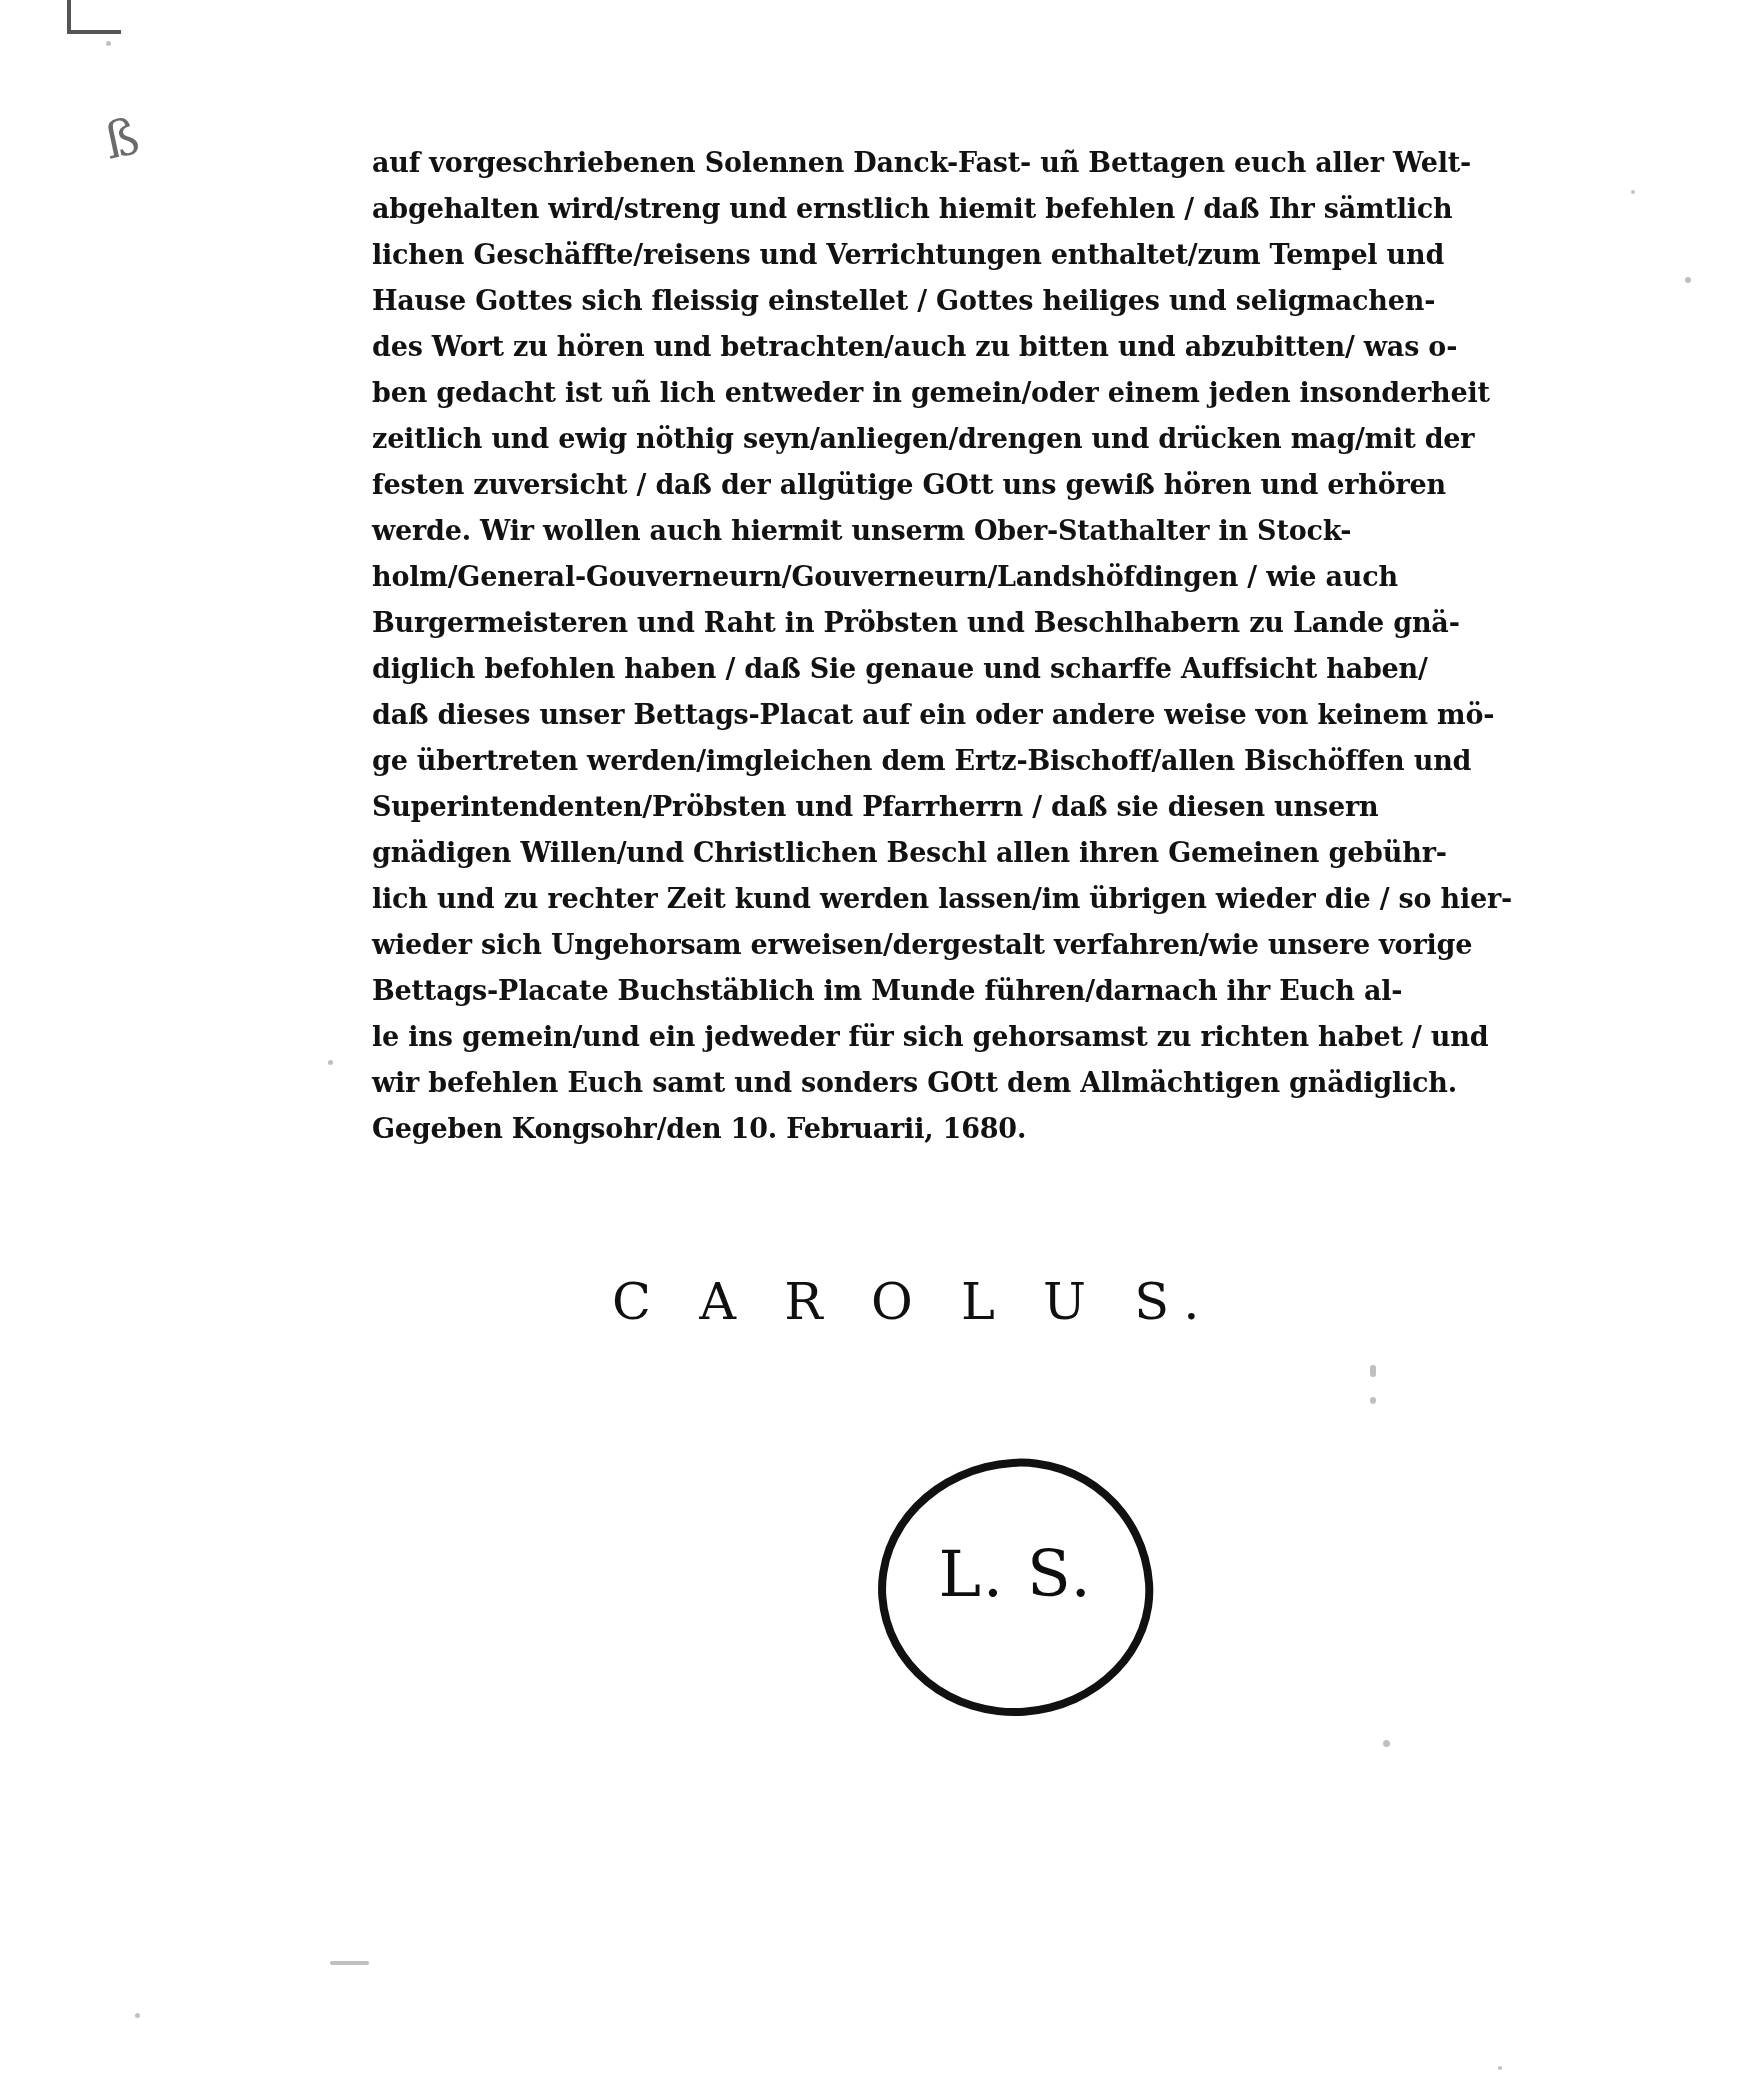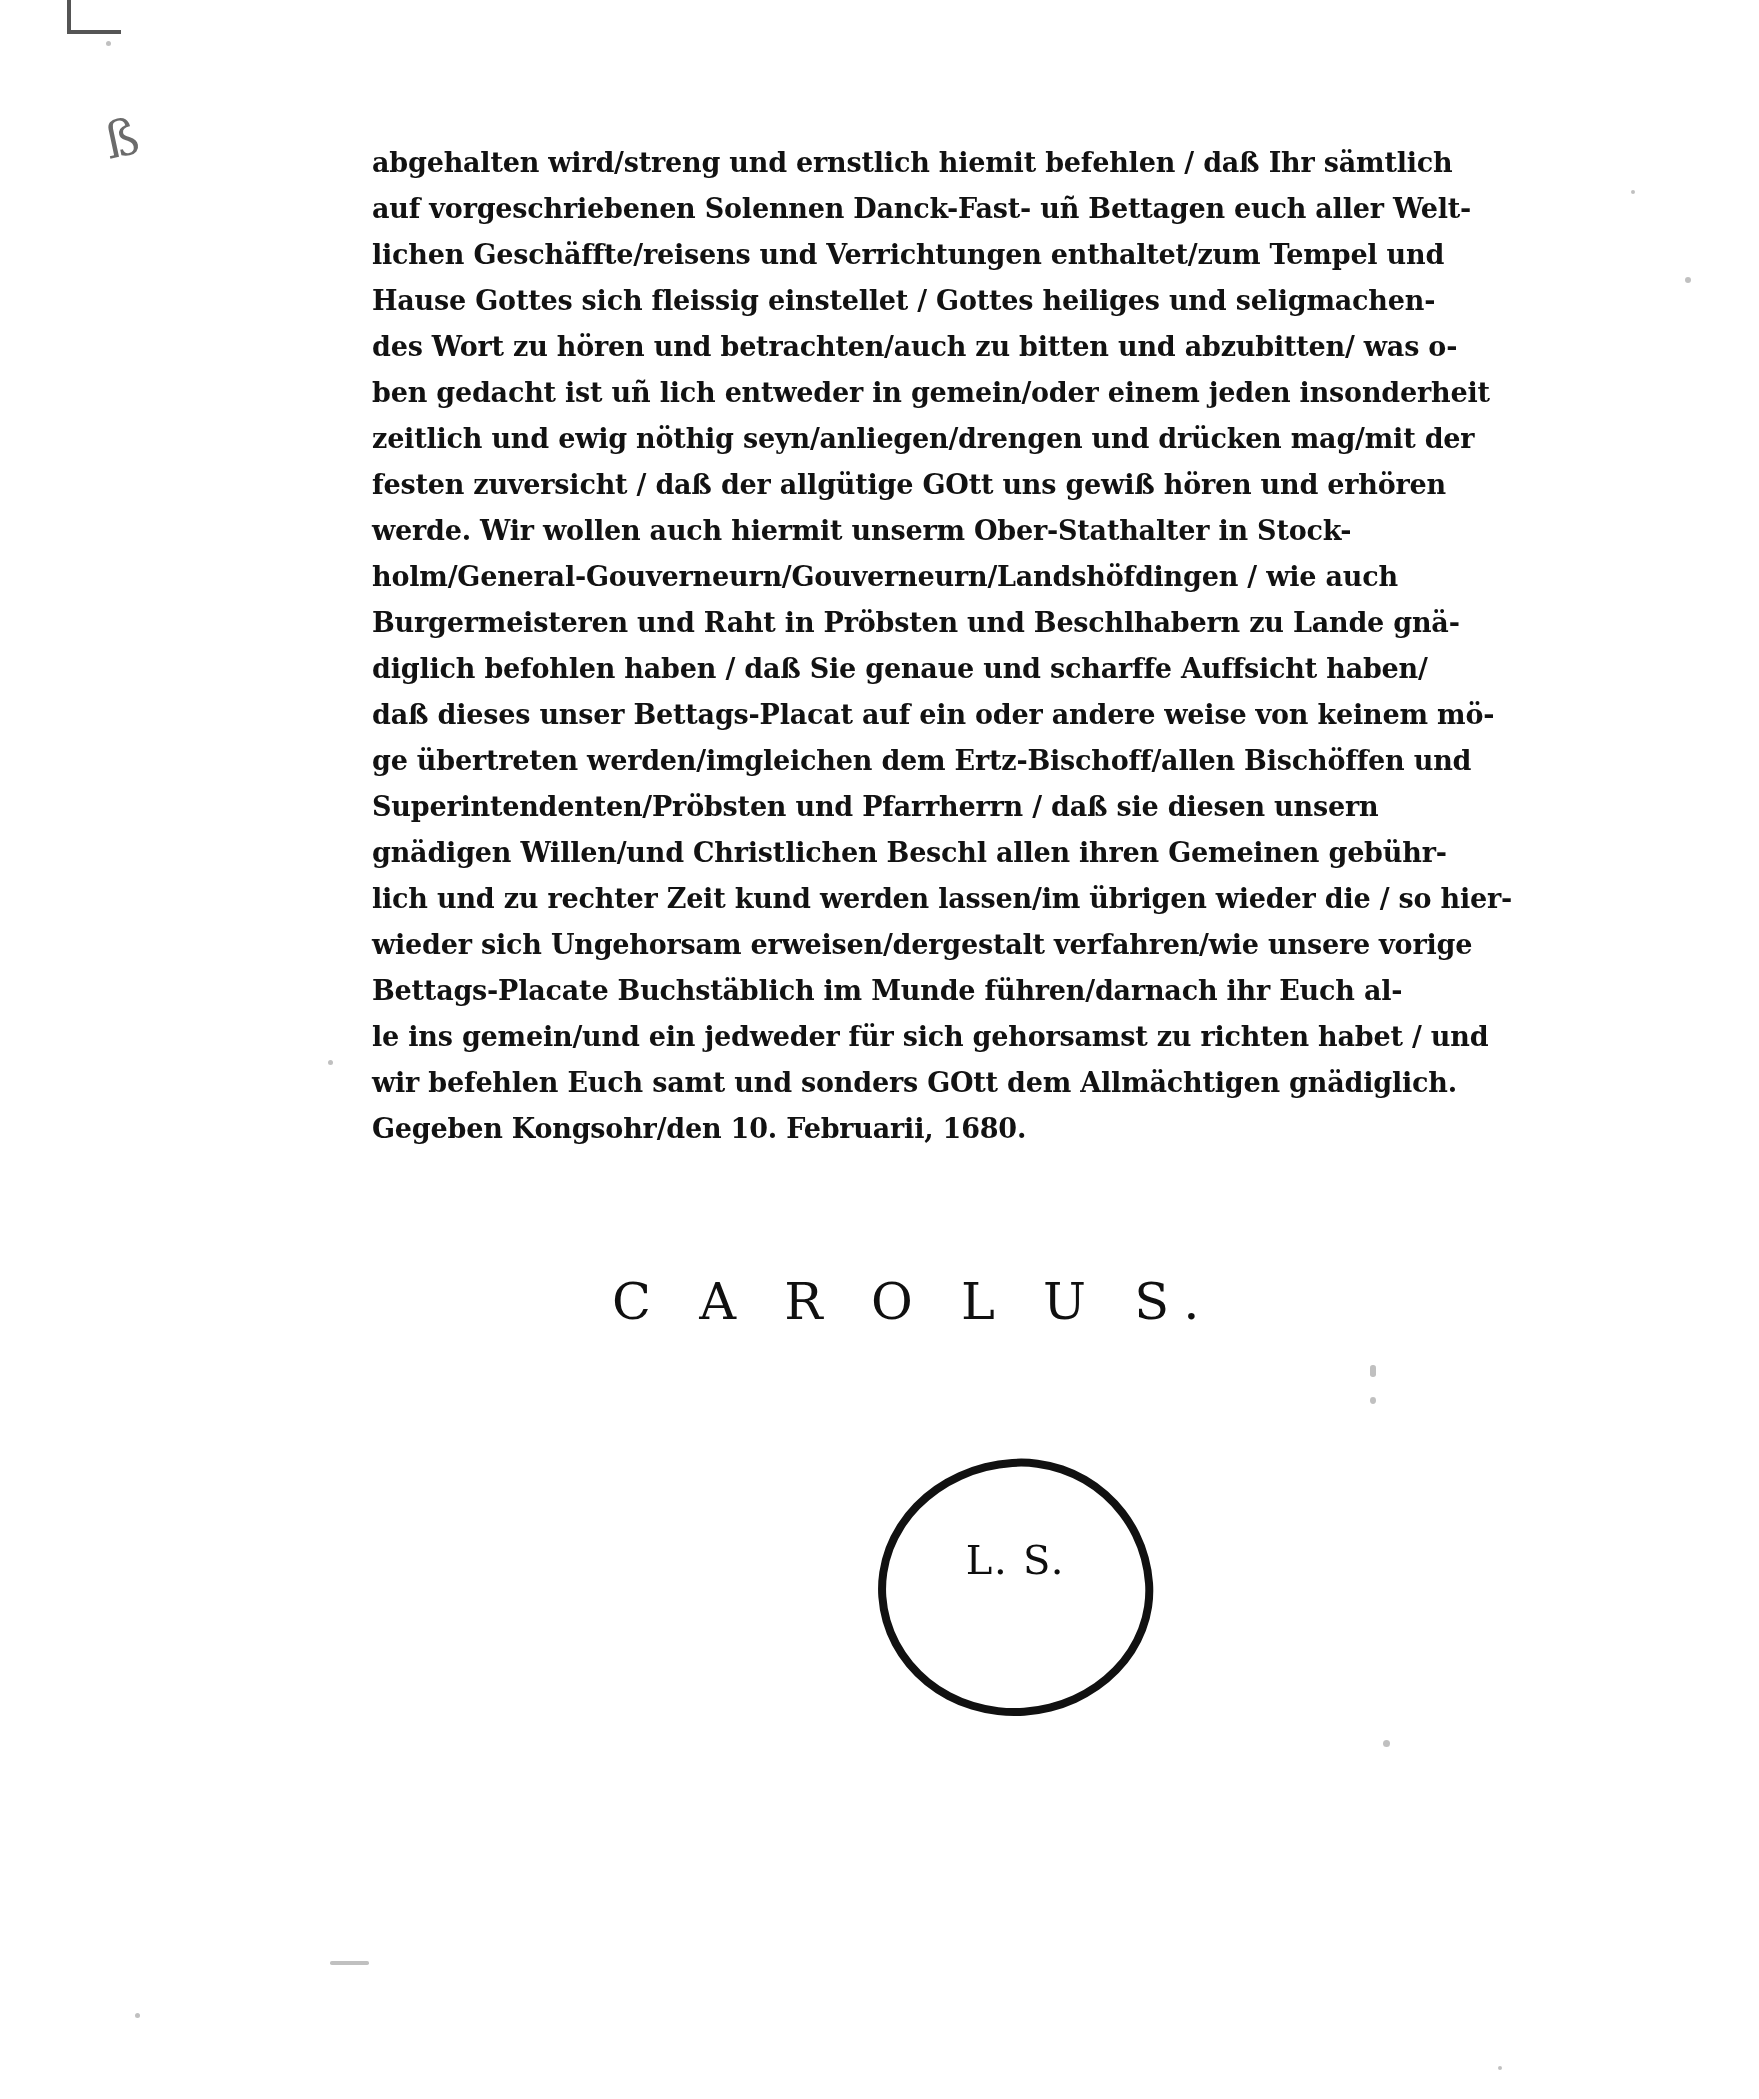--- a/index.html
+++ b/index.html
@@ -111,21 +111,21 @@
     background: #fff;
     transform: rotate(-18deg);
   }
   .seal-text {
     position: absolute;
     left: 0;
     right: 0;
     top: 78px;
     text-align: center;
     font-family: "DejaVu Serif", serif;
-    font-size: 40px;
+    font-size: 64px;
     letter-spacing: 1.8px;
     color: #0e0e0e;
   }
 </style>
 </head>
 <body>
 
 <div class="page">
 
   <div class="corner-mark"></div>
@@ -136,22 +136,22 @@
   <div class="scan-speck" style="left:1631px;top:190px;width:4.4px;height:4.4px;"></div>
   <div class="scan-speck" style="left:328px;top:1060px;width:5.3px;height:5.3px;"></div>
   <div class="scan-speck" style="left:1370px;top:1365px;width:6.2px;height:12.4px;border-radius:2.7px;"></div>
   <div class="scan-speck" style="left:1370px;top:1397px;width:6.2px;height:7px;"></div>
   <div class="scan-speck" style="left:1383px;top:1740px;width:7px;height:7px;"></div>
   <div class="scan-speck" style="left:330px;top:1961px;width:39px;height:4.4px;border-radius:1.8px;"></div>
   <div class="scan-speck" style="left:135px;top:2013px;width:5.3px;height:5.3px;"></div>
   <div class="scan-speck" style="left:1498px;top:2066px;width:4.4px;height:4.4px;"></div>
 
   <div class="body-text">
+    <span class="ln">auf vorgeschriebenen Solennen Danck-Fast- uñ Bettagen euch aller Welt-</span>
     <span class="ln">abgehalten wird/streng und ernstlich hiemit befehlen / daß Ihr sämtlich</span>
-    <span class="ln">auf vorgeschriebenen Solennen Danck-Fast- uñ Bettagen euch aller Welt-</span>
     <span class="ln">lichen Geschäffte/reisens und Verrichtungen enthaltet/zum Tempel und</span>
     <span class="ln">Hause Gottes sich fleissig einstellet / Gottes heiliges und seligmachen-</span>
     <span class="ln">des Wort zu hören und betrachten/auch zu bitten und abzubitten/ was o-</span>
     <span class="ln">ben gedacht ist uñ lich entweder in gemein/oder einem jeden insonderheit</span>
     <span class="ln">zeitlich und ewig nöthig seyn/anliegen/drengen und drücken mag/mit der</span>
     <span class="ln">festen zuversicht / daß der allgütige GOtt uns gewiß hören und erhören</span>
     <span class="ln">werde.     Wir wollen auch hiermit unserm Ober-Stathalter in Stock-</span>
     <span class="ln">holm/General-Gouverneurn/Gouverneurn/Landshöfdingen / wie auch</span>
     <span class="ln">Burgermeisteren und Raht in Pröbsten und Beschlhabern zu Lande gnä-</span>
     <span class="ln">diglich befohlen haben /  daß Sie genaue und scharffe Auffsicht haben/</span>

